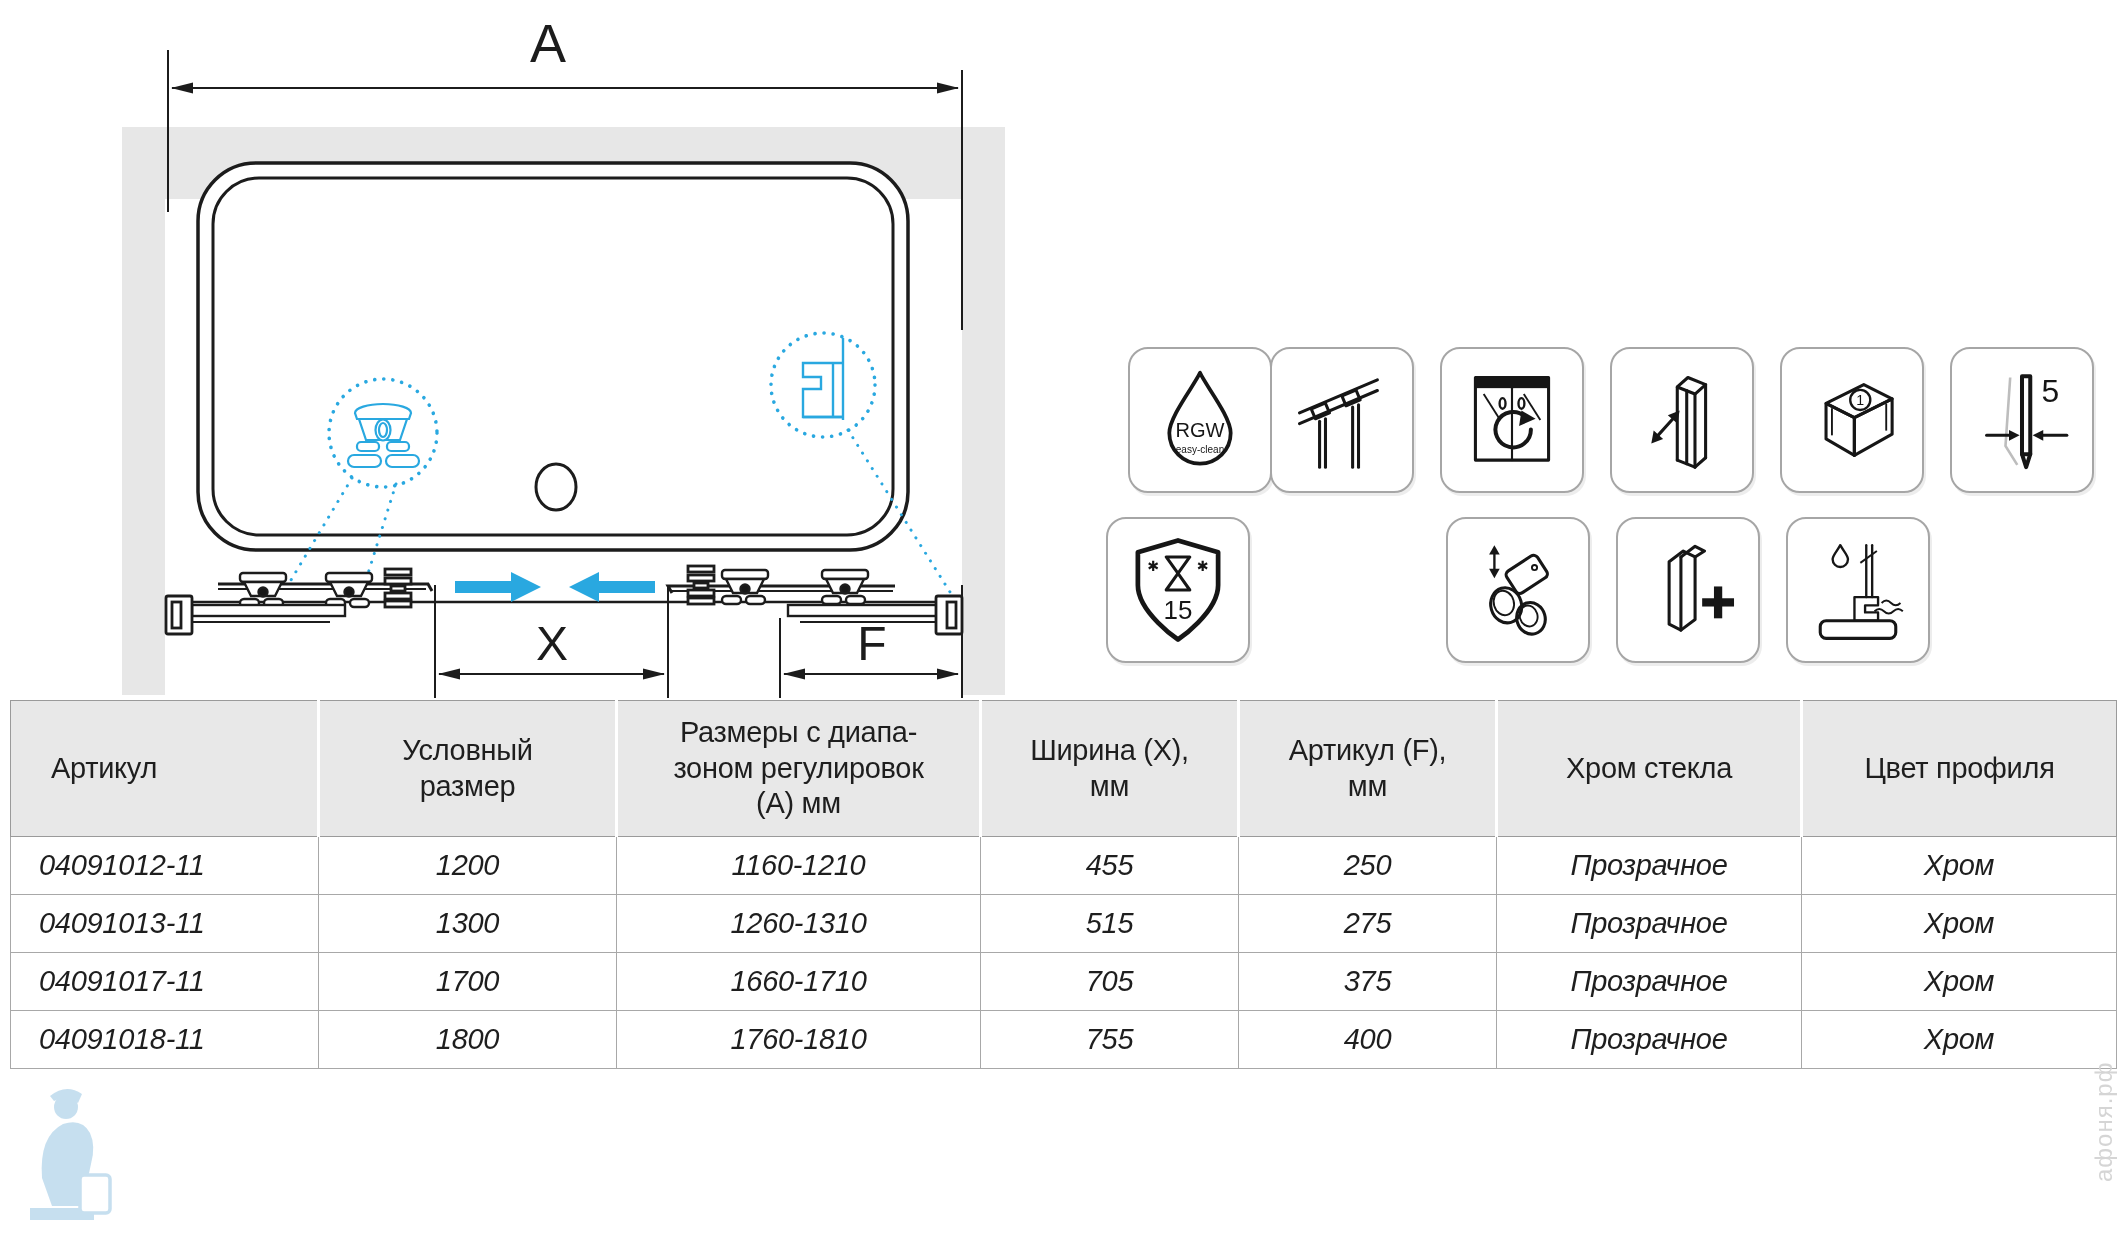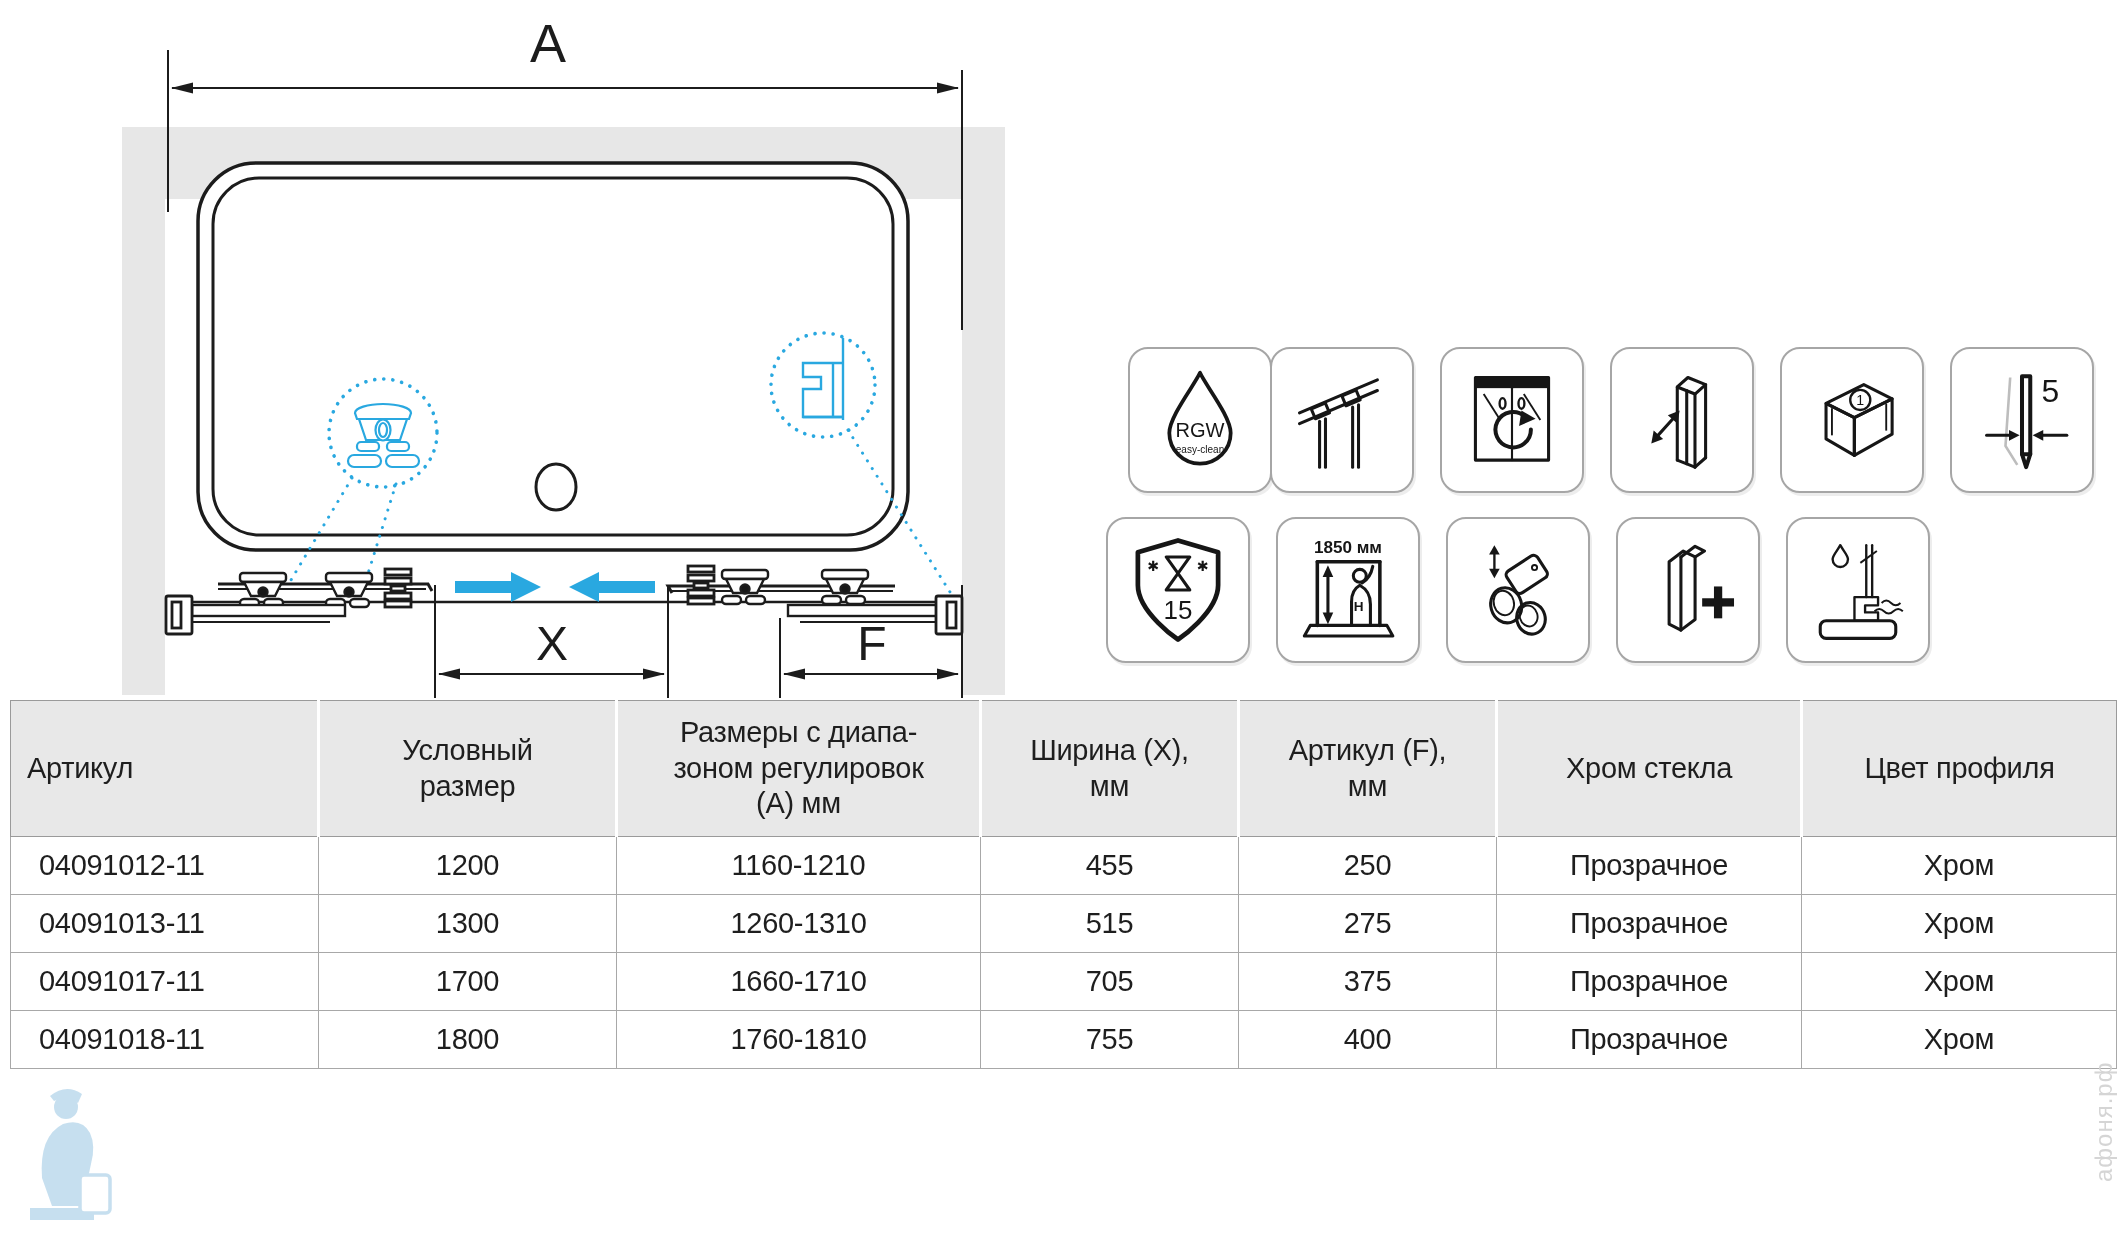--- a/index.html
+++ b/index.html
@@ -22,23 +22,23 @@
   .ic-fill{fill:#161616;stroke:none;}
   .ic-txt{fill:#161616;stroke:none;text-anchor:middle;}
 
   
   .spec-table{position:absolute;left:10px;top:700px;width:2106px;border-collapse:collapse;
               table-layout:fixed;border:1px solid #9a9a9a;}
   .spec-table th{background:#e8e8e8;font-weight:400;font-size:29px;line-height:1.24;
                  height:133px;text-align:center;vertical-align:middle;white-space:pre-line;
                  border-bottom:1px solid #9a9a9a;letter-spacing:-0.3px;}
   .spec-table th:not(:first-child){border-left:3px solid #ffffff;}
-  .spec-table th:first-child{text-align:left;padding-left:16px;}
+  .spec-table th:first-child{text-align:left;padding-left:40px;}
   .spec-table td{font-size:29px;height:55px;text-align:center;vertical-align:middle;
-                 border:1px solid #a8a8a8;letter-spacing:-0.3px;background:transparent;}
+                 border:1px solid #a8a8a8;letter-spacing:-0.3px;background:transparent;font-style:italic;}
   .spec-table td:first-child{text-align:left;padding-left:28px;}
 
   
   .wm-figure{position:absolute;left:12px;top:1080px;pointer-events:none;}
   .wm-site{position:absolute;left:2090px;top:1182px;transform:rotate(-90deg);
            transform-origin:0 0;font-size:24px;color:#d5d5d5;letter-spacing:1px;
            pointer-events:none;white-space:nowrap;}
 </style>
 </head>
 <body>
@@ -264,36 +264,20 @@
   <div class="tile" style="left:1106px;top:517px">
     <svg viewBox="0 0 100 100">
       <path class="ic" style="stroke-width:4" d="M50,8 L84,18 V46 C84,69 50,92 50,92 C50,92 16,69 16,46 V18 Z"></path>
       <path class="ic" d="M40,22 H60 L50,36 L60,50 H40 L50,36 Z"></path>
       <text class="ic-txt" x="29" y="34" font-size="12">✱</text>
       <text class="ic-txt" x="71" y="34" font-size="12">✱</text>
       <text class="ic-txt" x="50" y="75" font-size="22">15</text>
     </svg>
   </div>
 
-  <div class="tile" style="left:1276px;top:517px">
-    <svg viewBox="0 0 100 100">
-      <text class="ic-txt" x="50" y="19" font-size="14.5" font-weight="bold">1850 мм</text>
-      <line class="ic" style="stroke-width:3" x1="24" y1="26" x2="24" y2="80"></line>
-      <line class="ic" style="stroke-width:3" x1="77" y1="26" x2="77" y2="80"></line>
-      <line class="ic" style="stroke-width:3" x1="24" y1="26" x2="77" y2="26"></line>
-      <polygon class="ic" points="18,80 83,80 88,89 13,89"></polygon>
-      <line class="ic" x1="33" y1="36" x2="33" y2="74"></line>
-      <polygon class="ic-fill" points="33,29 28.5,39 37.5,39"></polygon>
-      <polygon class="ic-fill" points="33,79 28.5,69 37.5,69"></polygon>
-      <circle class="ic" cx="60" cy="38" r="5.5"></circle>
-      <path class="ic" d="M62,44 q7,-4 9,-14"></path>
-      <path class="ic" d="M53,80 V60 q0,-10 7,-14 q9,5 9,16 v18"></path>
-      <text class="ic-txt" x="59" y="68" font-size="11.5" font-weight="bold">H</text>
-    </svg>
-  </div>
 
   <div class="tile" style="left:1446px;top:517px">
     <svg viewBox="0 0 100 100">
       <line class="ic" style="stroke-width:2" x1="30" y1="19" x2="30" y2="33"></line>
       <polygon class="ic-fill" points="30,12 25.5,20 34.5,20"></polygon>
       <polygon class="ic-fill" points="30,40 25.5,32 34.5,32"></polygon>
       <rect class="ic" x="42" y="26" width="31" height="22" rx="4" transform="rotate(-33 57 37)"></rect>
       <circle class="ic-thin" cx="64" cy="31" r="2.2"></circle>
       <ellipse class="ic" cx="40" cy="63" rx="13" ry="15" transform="rotate(-16 40 63)"></ellipse>
       <ellipse class="ic-thin" cx="38" cy="61" rx="8.5" ry="10.5" transform="rotate(-16 38 61)"></ellipse>

